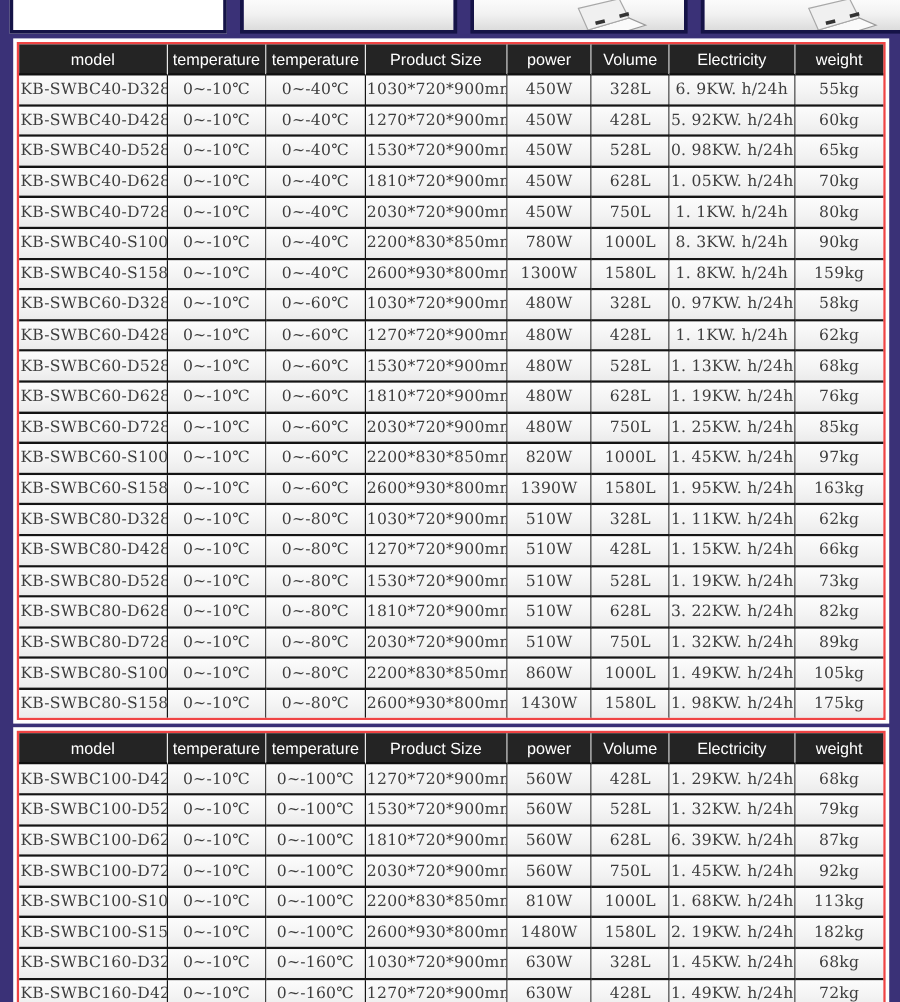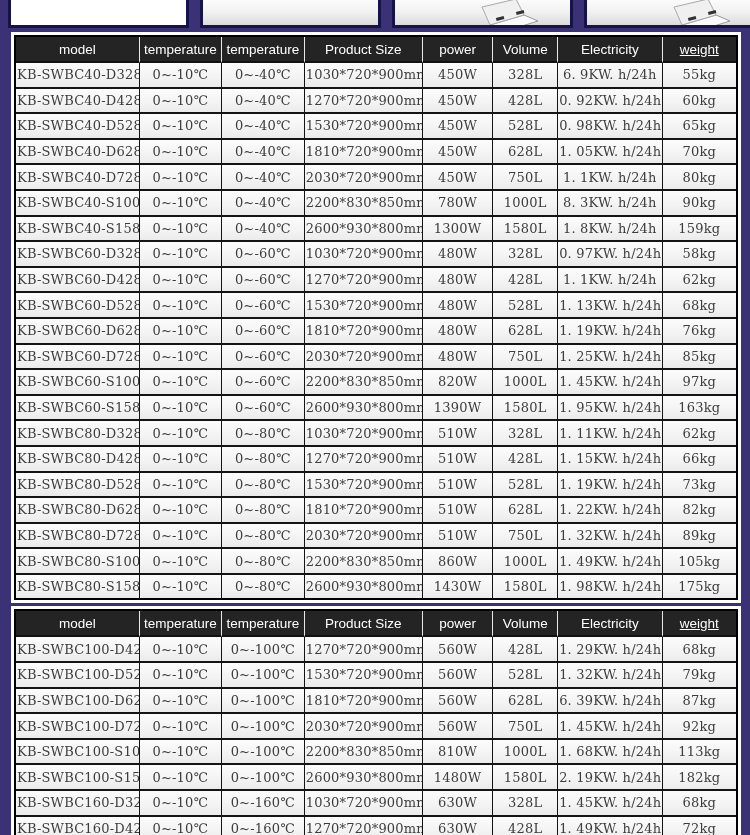--- a/index.html
+++ b/index.html
@@ -29,39 +29,39 @@
   .block {
     margin:0 9px 0 11px;
     background:#ffffff;
     padding:3px;
   }
   .block.first { margin-top:2px; }
   .block.second { margin-top:3px; }
 
   table.spec {
     width:100%;
-    border:2px solid #000000;
+    border:2px solid #ef4444;
     border-collapse:separate;
     border-spacing:0;
     table-layout:fixed;
     background:#ffffff;
   }
   table.spec th {
     background:#242424;
     color:#ffffff;
     font:13.5px "Liberation Sans", sans-serif;
     font-weight:normal;
     height:24px;
     padding:0 2px;
     text-align:center;
     border-right:1px solid #e9e9e9;
     border-bottom:2px solid #111111;
     overflow:hidden; white-space:nowrap;
   }
-  table.spec th:last-child { border-right:none;text-decoration:underline; }
+  table.spec th:last-child { border-right:none; }
   table.spec td {
     height:23.6px;
     padding:0 1px;
     text-align:center;
     vertical-align:middle;
     background:linear-gradient(180deg,#fcfcfc 0%,#f3f3f3 60%,#ebebeb 100%);
     color:#3d3d3d;
     font:13px "DejaVu Serif", serif;
     letter-spacing:0.2px;
     border-right:1px solid #141414;
@@ -130,21 +130,21 @@
           <td>6. 9KW. h/24h</td>
           <td>55kg</td>
         </tr>
         <tr>
           <td>KB-SWBC40-D428L</td>
           <td>0~-10℃</td>
           <td>0~-40℃</td>
           <td>1270*720*900mm</td>
           <td>450W</td>
           <td>428L</td>
-          <td>0. 92KW. h/24h</td>
+          <td>5. 92KW. h/24h</td>
           <td>60kg</td>
         </tr>
         <tr>
           <td>KB-SWBC40-D528L</td>
           <td>0~-10℃</td>
           <td>0~-40℃</td>
           <td>1530*720*900mm</td>
           <td>450W</td>
           <td>528L</td>
           <td>0. 98KW. h/24h</td>
@@ -290,21 +290,21 @@
           <td>1. 19KW. h/24h</td>
           <td>73kg</td>
         </tr>
         <tr>
           <td>KB-SWBC80-D628L</td>
           <td>0~-10℃</td>
           <td>0~-80℃</td>
           <td>1810*720*900mm</td>
           <td>510W</td>
           <td>628L</td>
-          <td>1. 22KW. h/24h</td>
+          <td>3. 22KW. h/24h</td>
           <td>82kg</td>
         </tr>
         <tr>
           <td>KB-SWBC80-D728L</td>
           <td>0~-10℃</td>
           <td>0~-80℃</td>
           <td>2030*720*900mm</td>
           <td>510W</td>
           <td>750L</td>
           <td>1. 32KW. h/24h</td>

